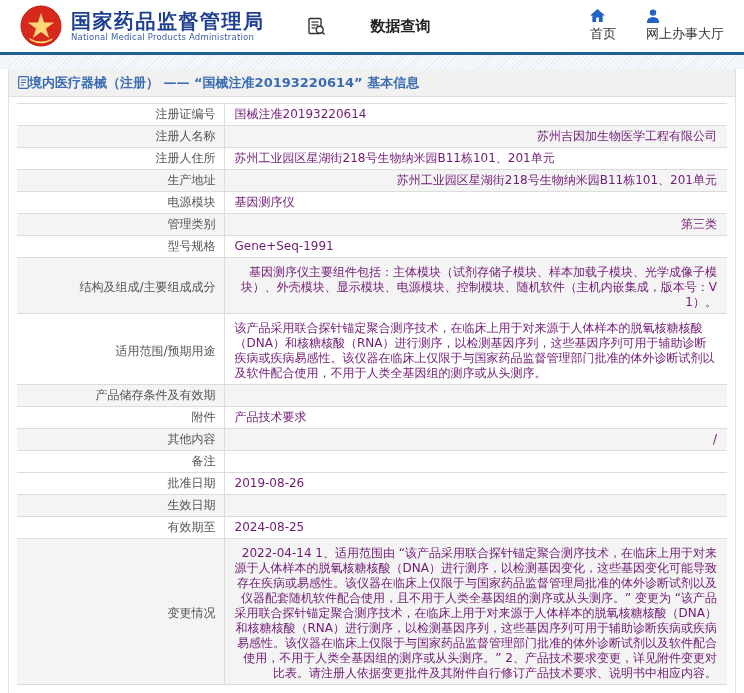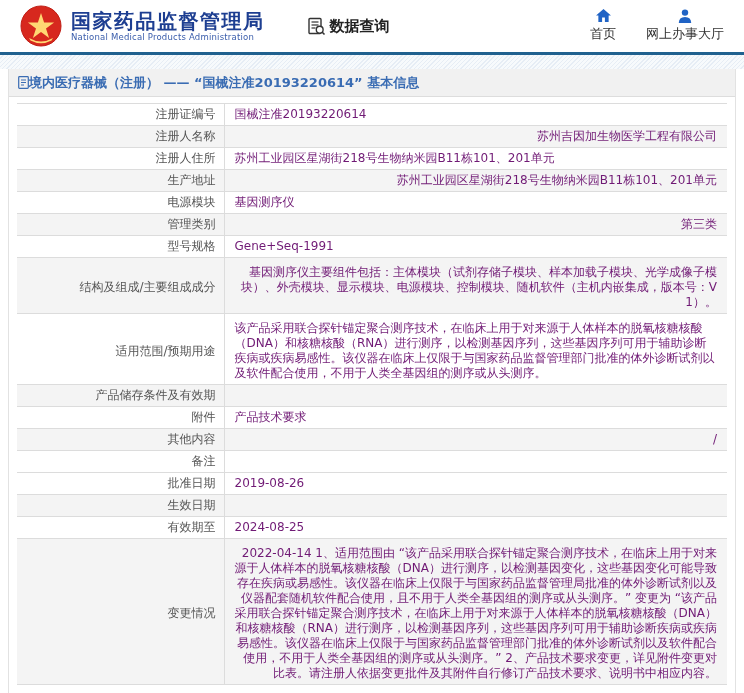--- a/index.html
+++ b/index.html
@@ -14,23 +14,23 @@
     display:flex; align-items:center;
     height:55px; padding:0 6px 0 20px;
     background:#fff; border-bottom:3px solid #20618f;
   }
   .logo-group { display:flex; align-items:center; }
   .emblem { width:42px; height:42px; flex:0 0 42px; }
   .org-names { margin-left:9px; }
   .org-zh { font-size:20px; font-weight:bold; color:#1d3e91; letter-spacing:1.5px; line-height:22px; }
   .org-en { font-size:8.5px; color:#3a5dab; letter-spacing:0.2px; }
   .data-query { display:flex; align-items:center; gap:4px; margin-left:42px; cursor:pointer; }
-  .data-query span { font-size:15px; color:#222; font-weight:bold; }
+  .data-query span { font-size:15px; color:#222; font-weight:bold;margin-left:41px; }
   .top-nav { margin-left:auto; display:flex; gap:30px; padding-right:14px; }
-  .top-nav a { text-decoration:none; display:flex; flex-direction:column; align-items:center; gap:2px; cursor:pointer; }
+  .top-nav a { text-decoration:none; display:flex; flex-direction:column; align-items:flex-start; gap:2px; cursor:pointer; }
   .top-nav a span { font-size:13px; color:#333; }
   
   .band {
     height:14px;
     background:repeating-linear-gradient(135deg,#f7fafc 0px,#f7fafc 2px,#e6edf5 2px,#e6edf5 3px);
   }
   
   .content { margin:0 8px; background:#fff; border:1px solid #e2e2e2; border-top:none; }
   .title-bar {
     height:28px; display:flex; align-items:center; 

